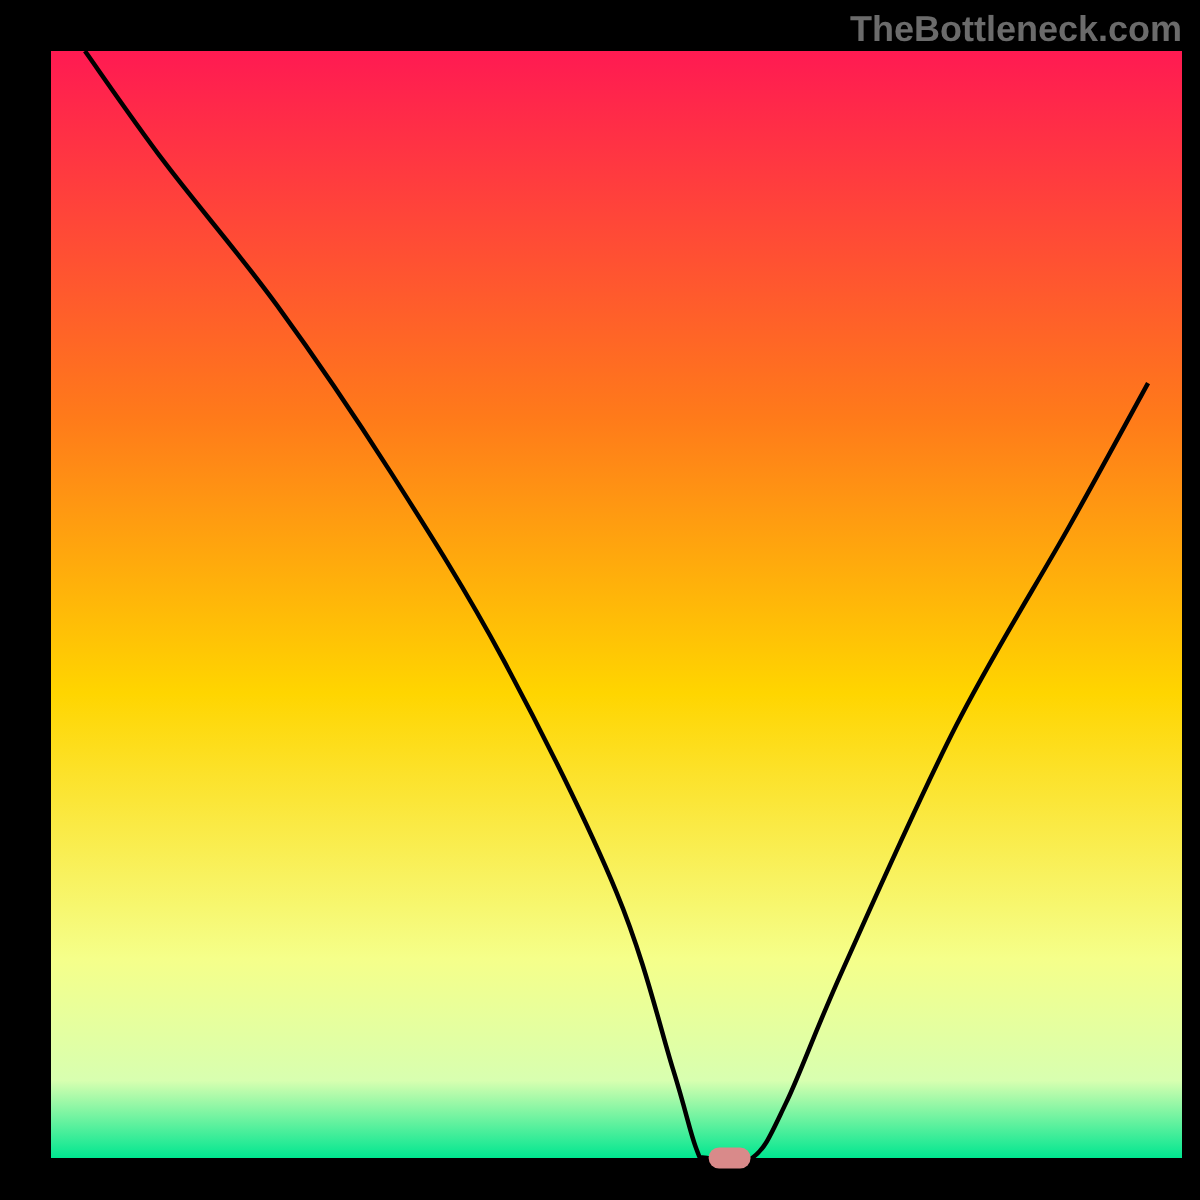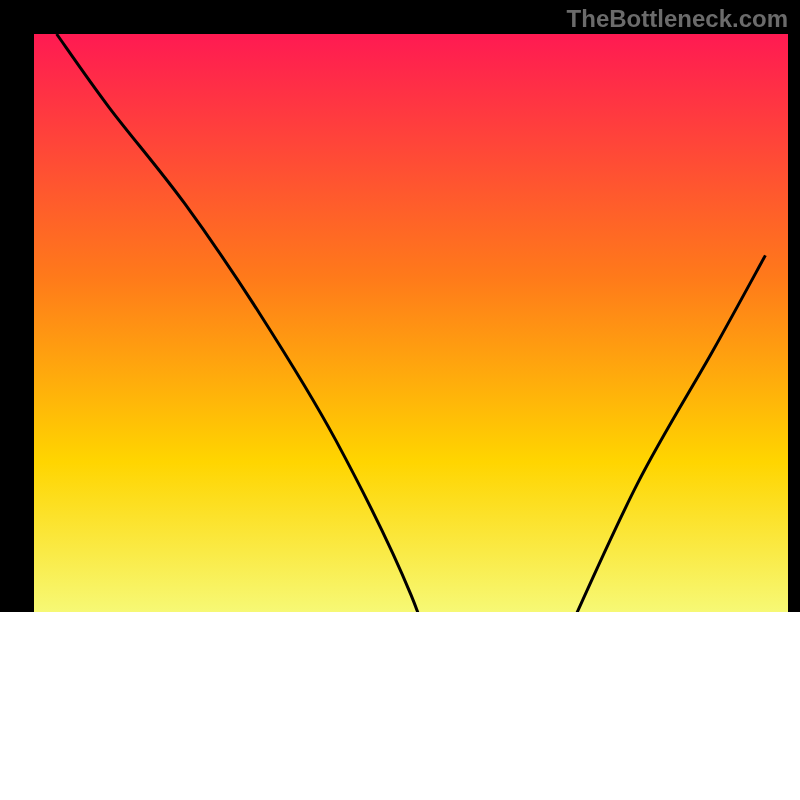--- a/index.html
+++ b/index.html
@@ -1,16 +1,16 @@
 <!DOCTYPE html>
 <html><head>
 <meta charset="utf-8">
 <style>
   body{margin:0;padding:0;background:#fff;}
-  .chart-wrap{width:800px;height:612px;position:relative;}
+  .chart-wrap{width:800px;height:800px;position:relative;}
   svg{display:block;}
 </style>
 </head>
 <body>
 
 <div class="chart-wrap">
   <svg id="svg-root" width="800" height="800" viewBox="0 0 800 800">
     <defs>
       <linearGradient id="bg-grad" x1="0" y1="0" x2="0" y2="1">
         <stop id="g0" offset="0%" stop-color="#ff1a52"></stop>

